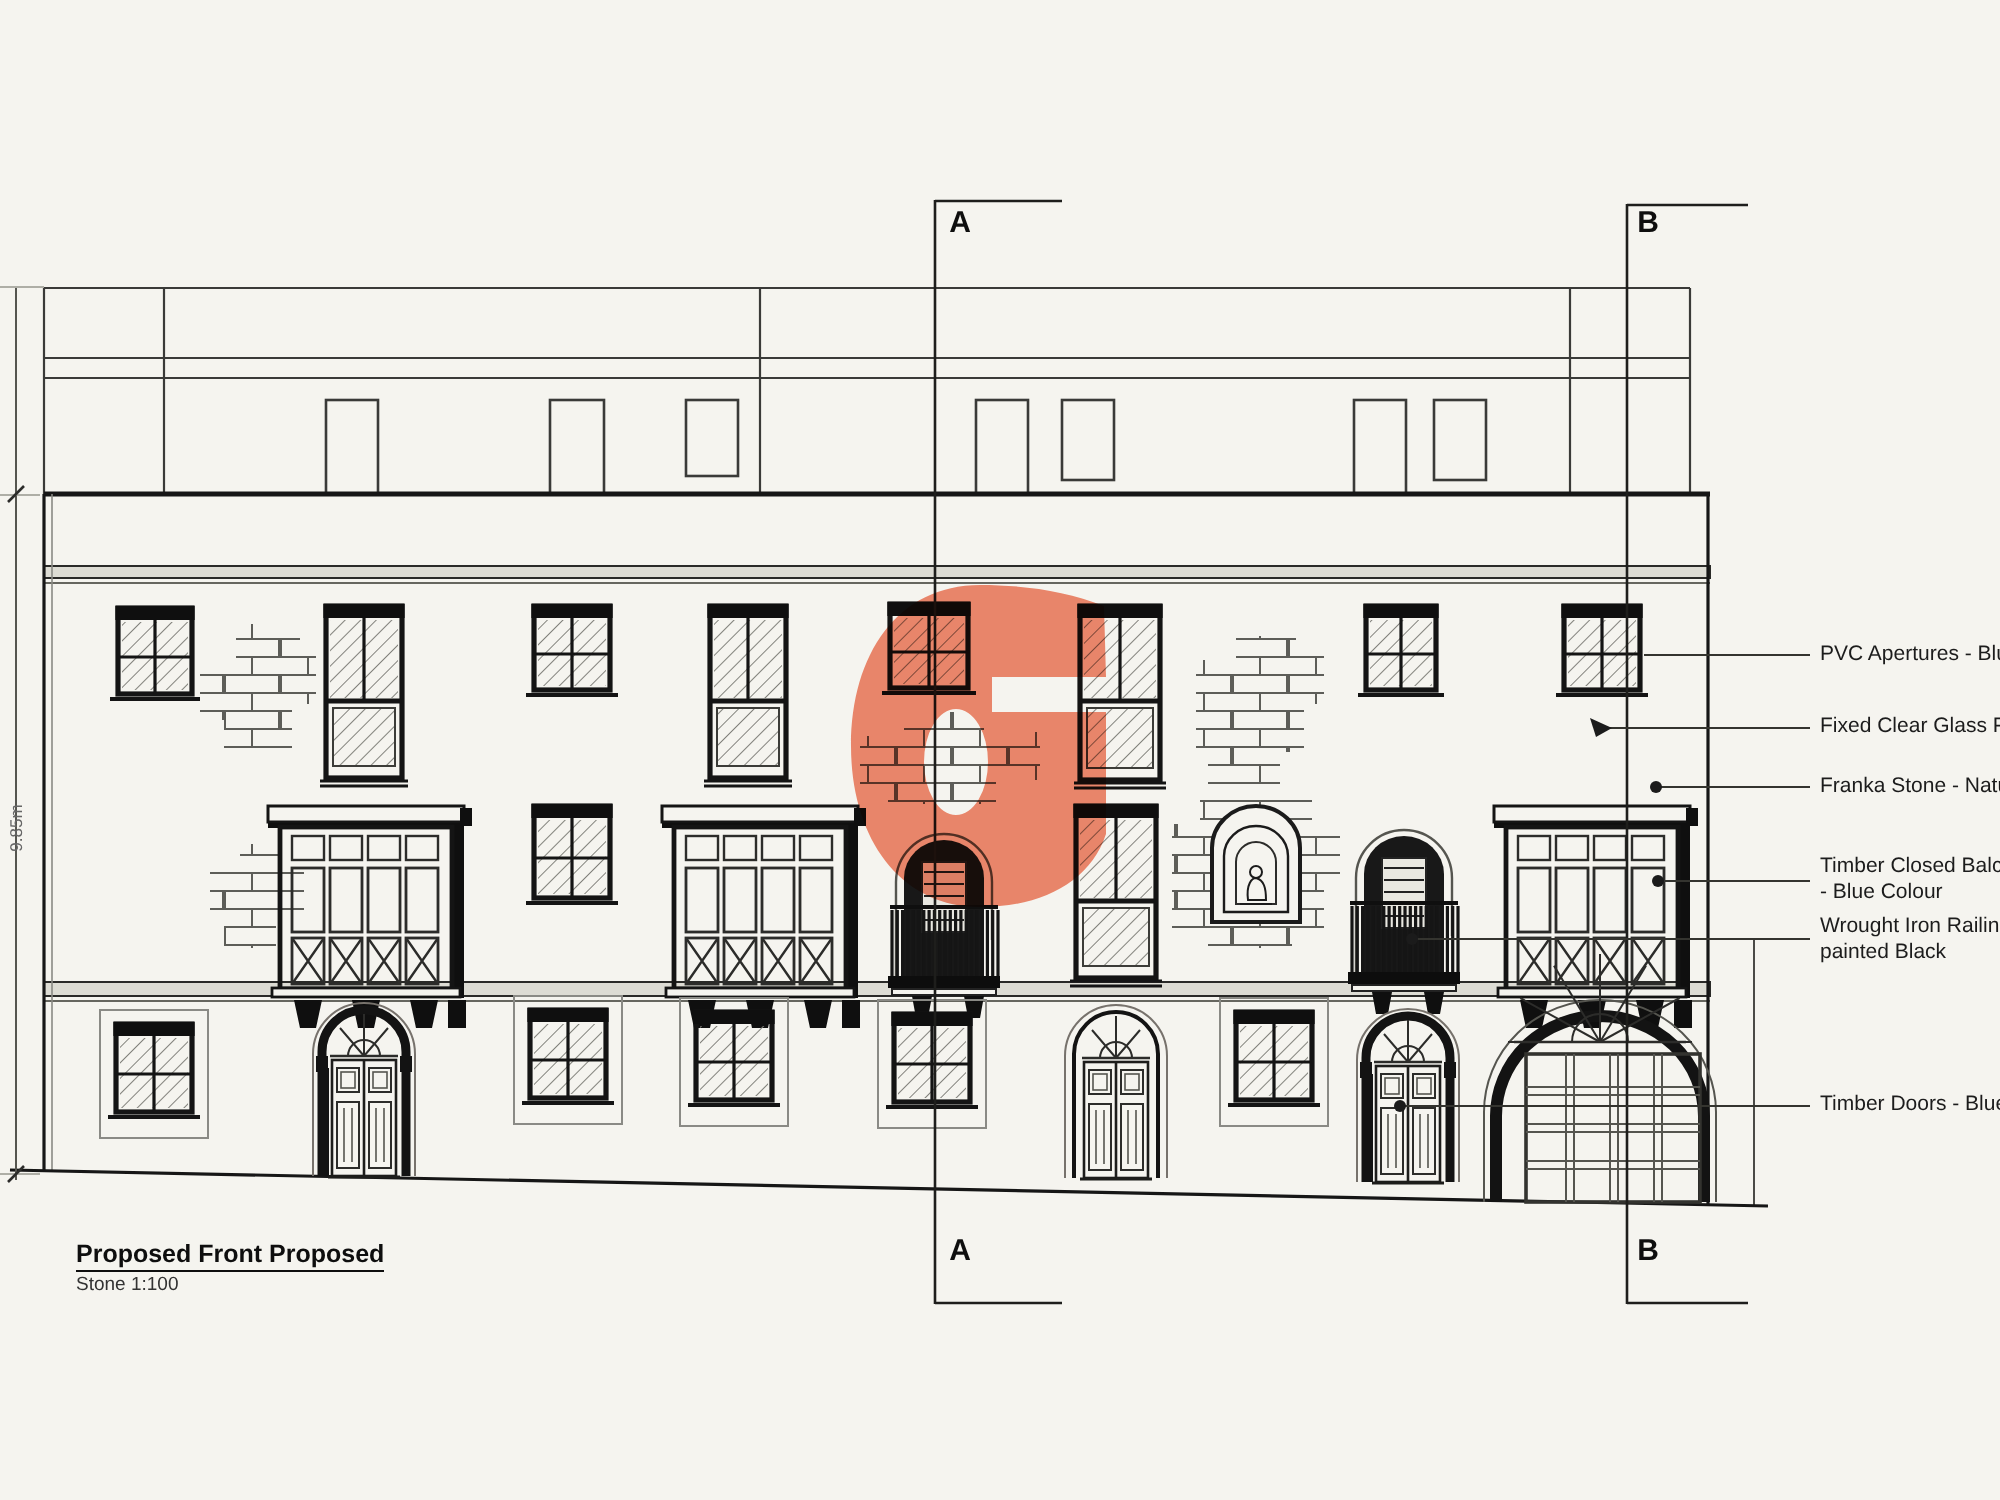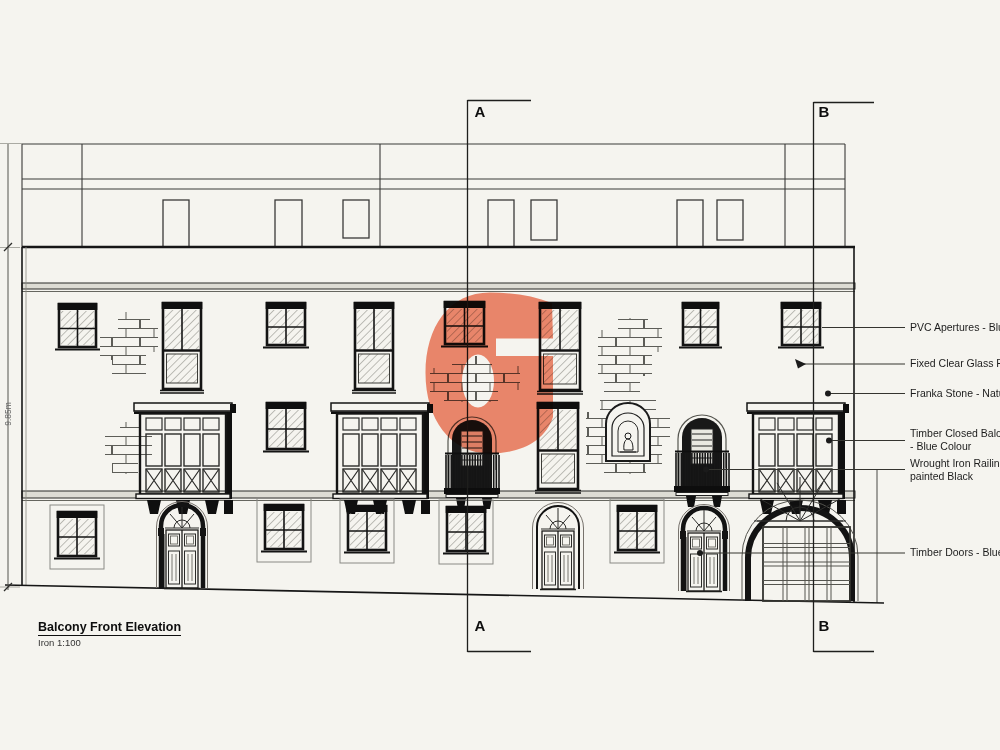--- a/index.html
+++ b/index.html
@@ -488,17 +488,17 @@
 <div class="lbl" style="left:910px;top:427px;">
   <span class="ann-line">Timber Closed Balcony</span>
   <span class="ann-line">- Blue Colour</span>
 </div>
 <div class="lbl" style="left:910px;top:457px;">
   <span class="ann-line">Wrought Iron Railings</span>
   <span class="ann-line">painted Black</span>
 </div>
 <div class="lbl" style="left:910px;top:546px;">Timber Doors - Blue Colour</div>
 
-<div class="title">Balcony Front Elevation</div>
-<div class="scale">Iron 1:100</div>
+<div class="title">Proposed Front Proposed</div>
+<div class="scale">Stone 1:100</div>
 <div class="dim">9.85m</div>
 
 </div>
 
 </body></html>

